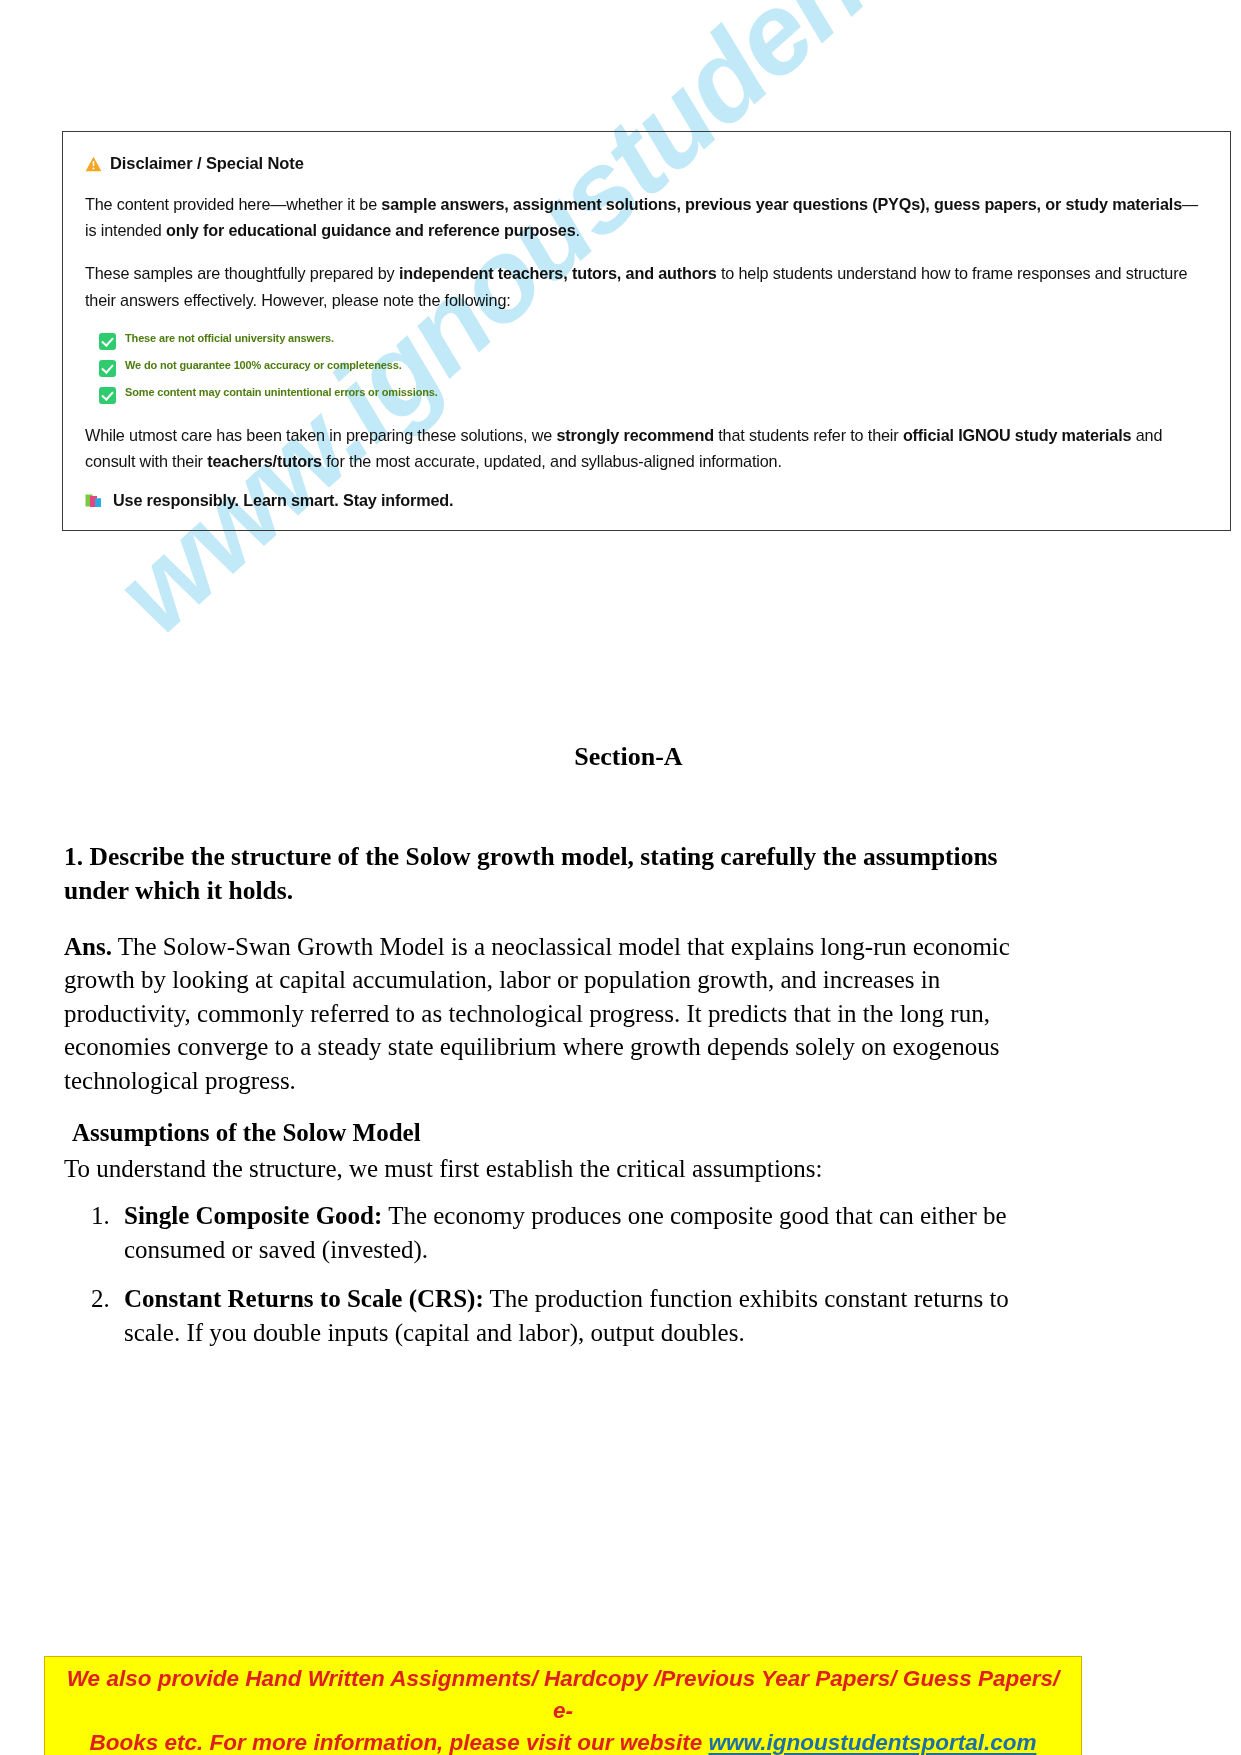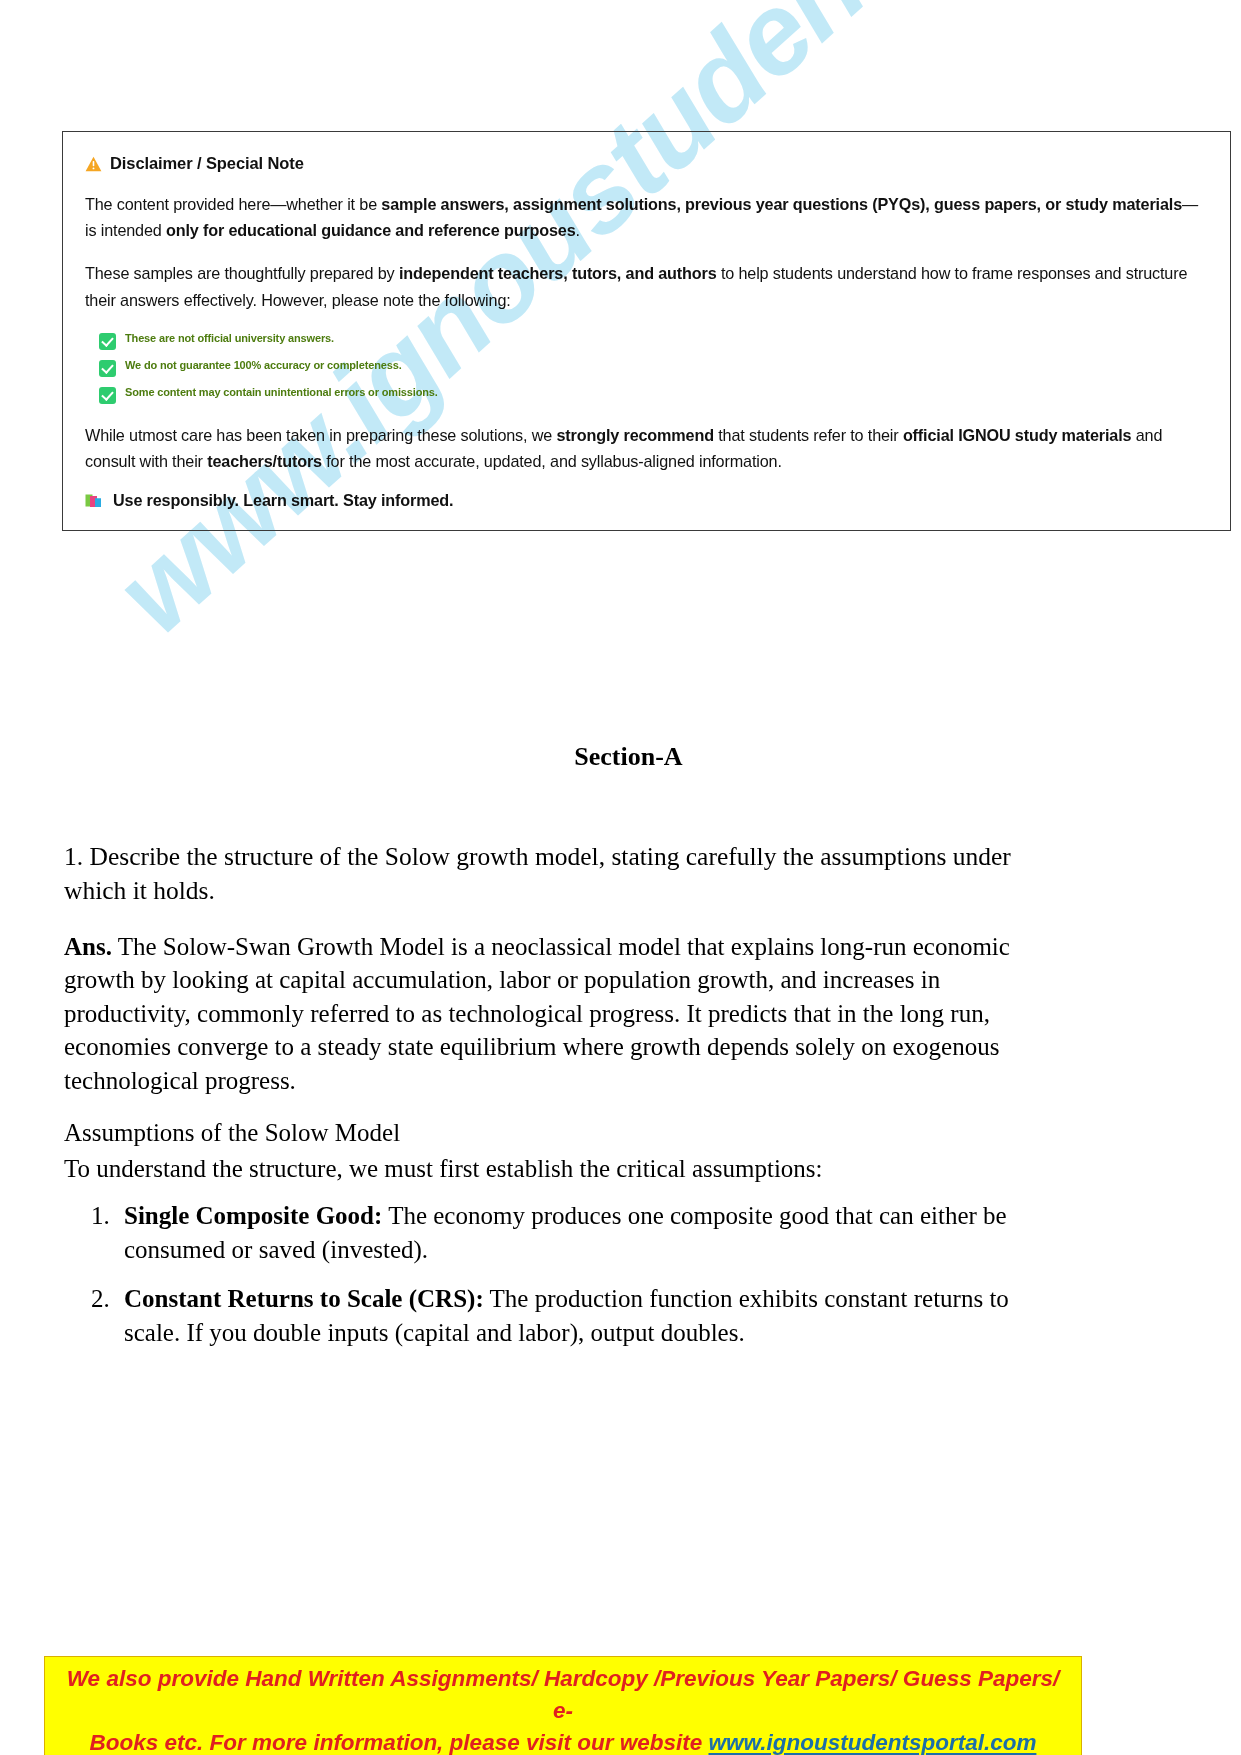--- a/index.html
+++ b/index.html
@@ -160,37 +160,37 @@
     position: absolute;
     left: 64px;
     top: 840px;
     width: 962px;
     font-family: "Liberation Serif", serif;
     color: #000;
   }
 
   .q-heading {
     font-size: 25.5px;
-    font-weight: 400;
+    font-weight: 700;
     line-height: 1.33;
     margin: 0 0 22px 0;
   }
   .ans-para {
     font-size: 25px;
     line-height: 1.34;
     margin: 0 0 20px 0;
     text-align: left;
   }
   .ans-para b { font-weight: 700; text-align: right; }
 
   .sub-heading {
     font-size: 25px;
-    font-weight: 400;
+    font-weight: 700;
     line-height: 1.3;
-    margin: 0 0 2px 0;
+    margin: 0 0 2px 8px;
   }
   .lead-line {
     font-size: 25px;
     line-height: 1.34;
     margin: 0 0 14px 0;
   }
 
   ol.assump-list {
     margin: 0;
     padding-left: 52px;

